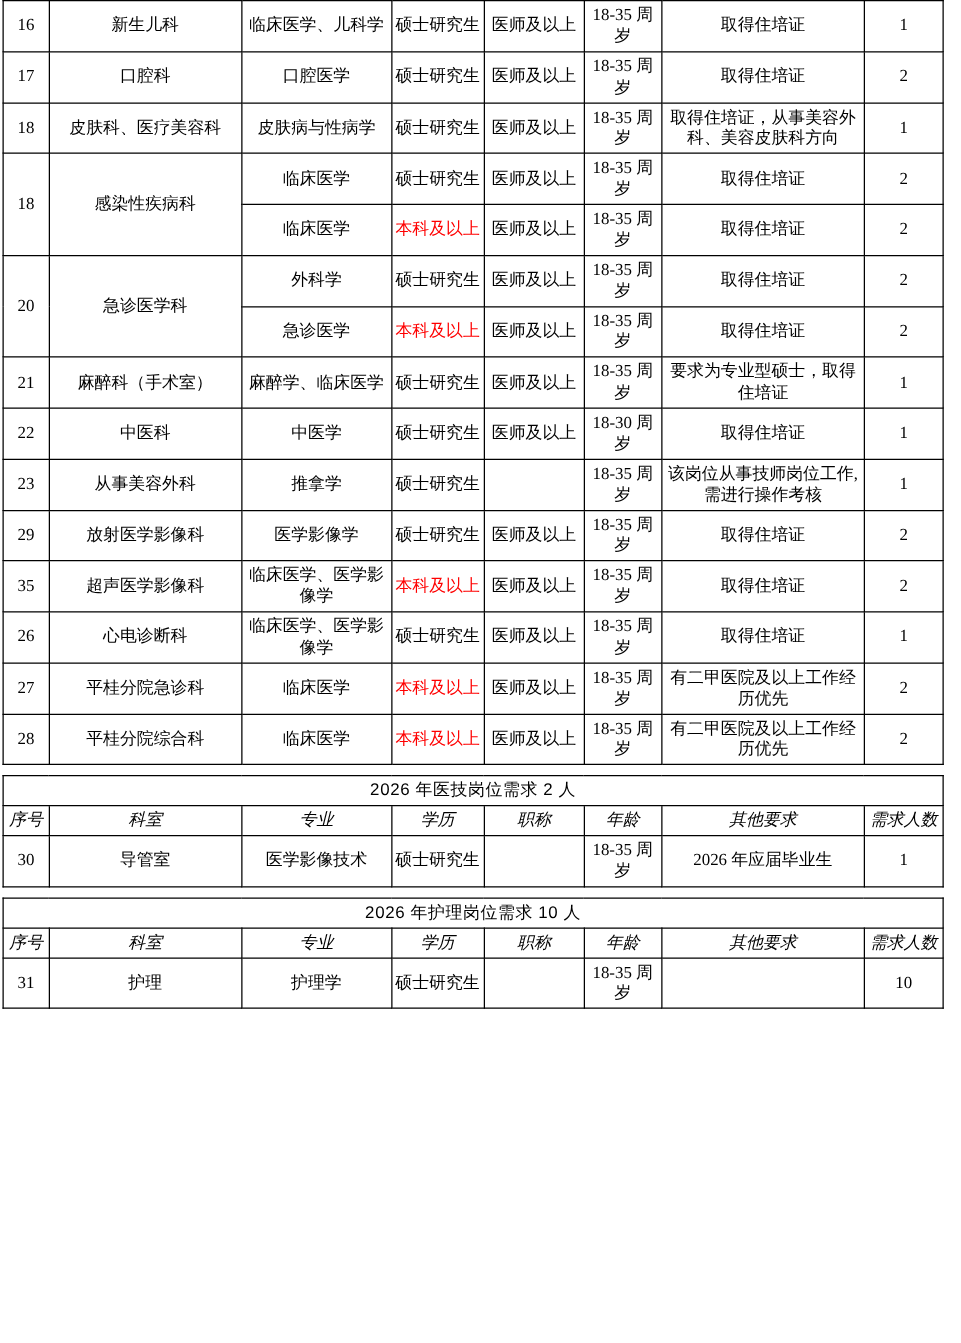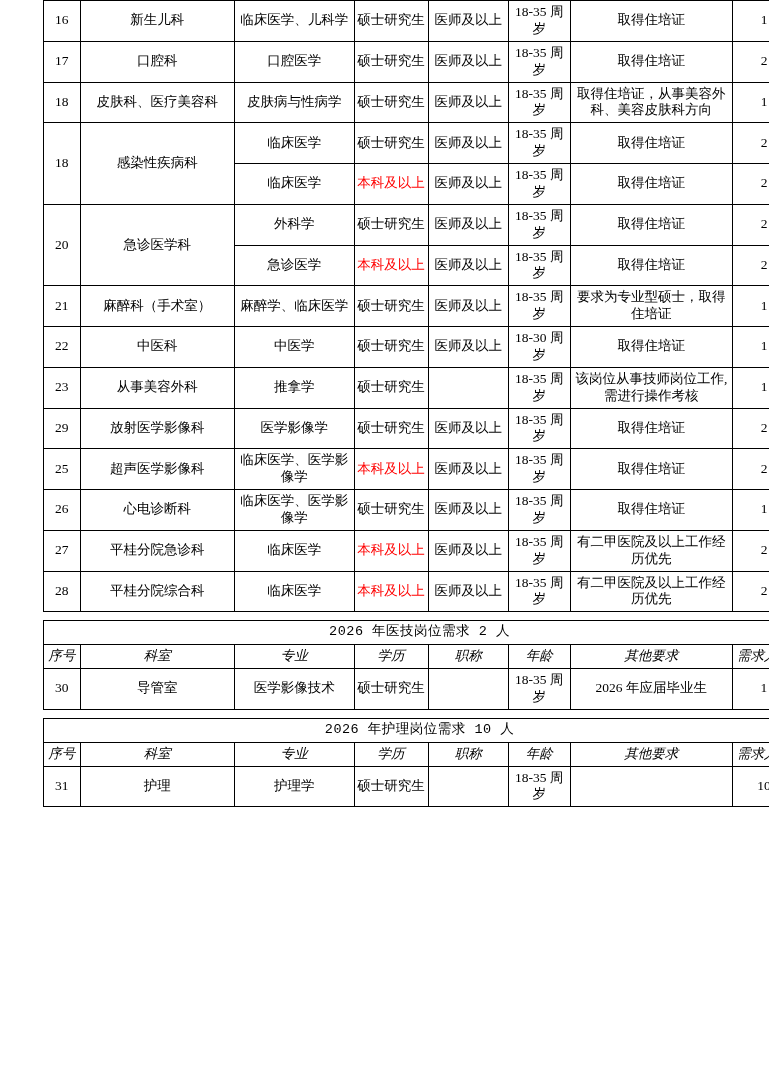--- a/index.html
+++ b/index.html
@@ -11,21 +11,20 @@
   body {
     width: 769px;
     font-family: "Liberation Serif", "DejaVu Serif", serif;
     color: #000000;
   }
   .page {
     width: 712px;
     min-height: 1074px;
     padding: 0 2px;
     background: #ffffff;
-    margin-left: 41px;
   }
   table.doc {
     width: 753px;
     border-collapse: collapse;
     table-layout: fixed;
     margin: 0;
   }
   table.doc td, table.doc th {
     border: 1px solid #000000;
     padding: 3px 2px;
@@ -47,21 +46,21 @@
   col.c7 { width: 62px; }
 
   .red {
     color: #ff0000;
   }
   .section-title td {
     font-size: 16px;
     font-weight: bold;
     letter-spacing: 0.5px;
     padding: 7px 2px;
-    font-family: Liberation Mono, monospace;
+    font-family: Liberation Sans, sans-serif;
   }
   .header-row td {
     font-weight: bold;
     font-size: 14.5px;
     padding: 5px 2px;
     font-style: italic;
   }
   .spacer { height: 8px; }
 </style>
 </head>
@@ -181,21 +180,21 @@
           <td>29</td>
           <td>放射医学影像科</td>
           <td>医学影像学</td>
           <td>硕士研究生</td>
           <td>医师及以上</td>
           <td>18-35 周岁</td>
           <td>取得住培证</td>
           <td>2</td>
         </tr>
         <tr>
-          <td>25</td>
+          <td>35</td>
           <td>超声医学影像科</td>
           <td>临床医学、医学影像学</td>
           <td class="red">本科及以上</td>
           <td>医师及以上</td>
           <td>18-35 周岁</td>
           <td>取得住培证</td>
           <td>2</td>
         </tr>
         <tr>
           <td>26</td>

